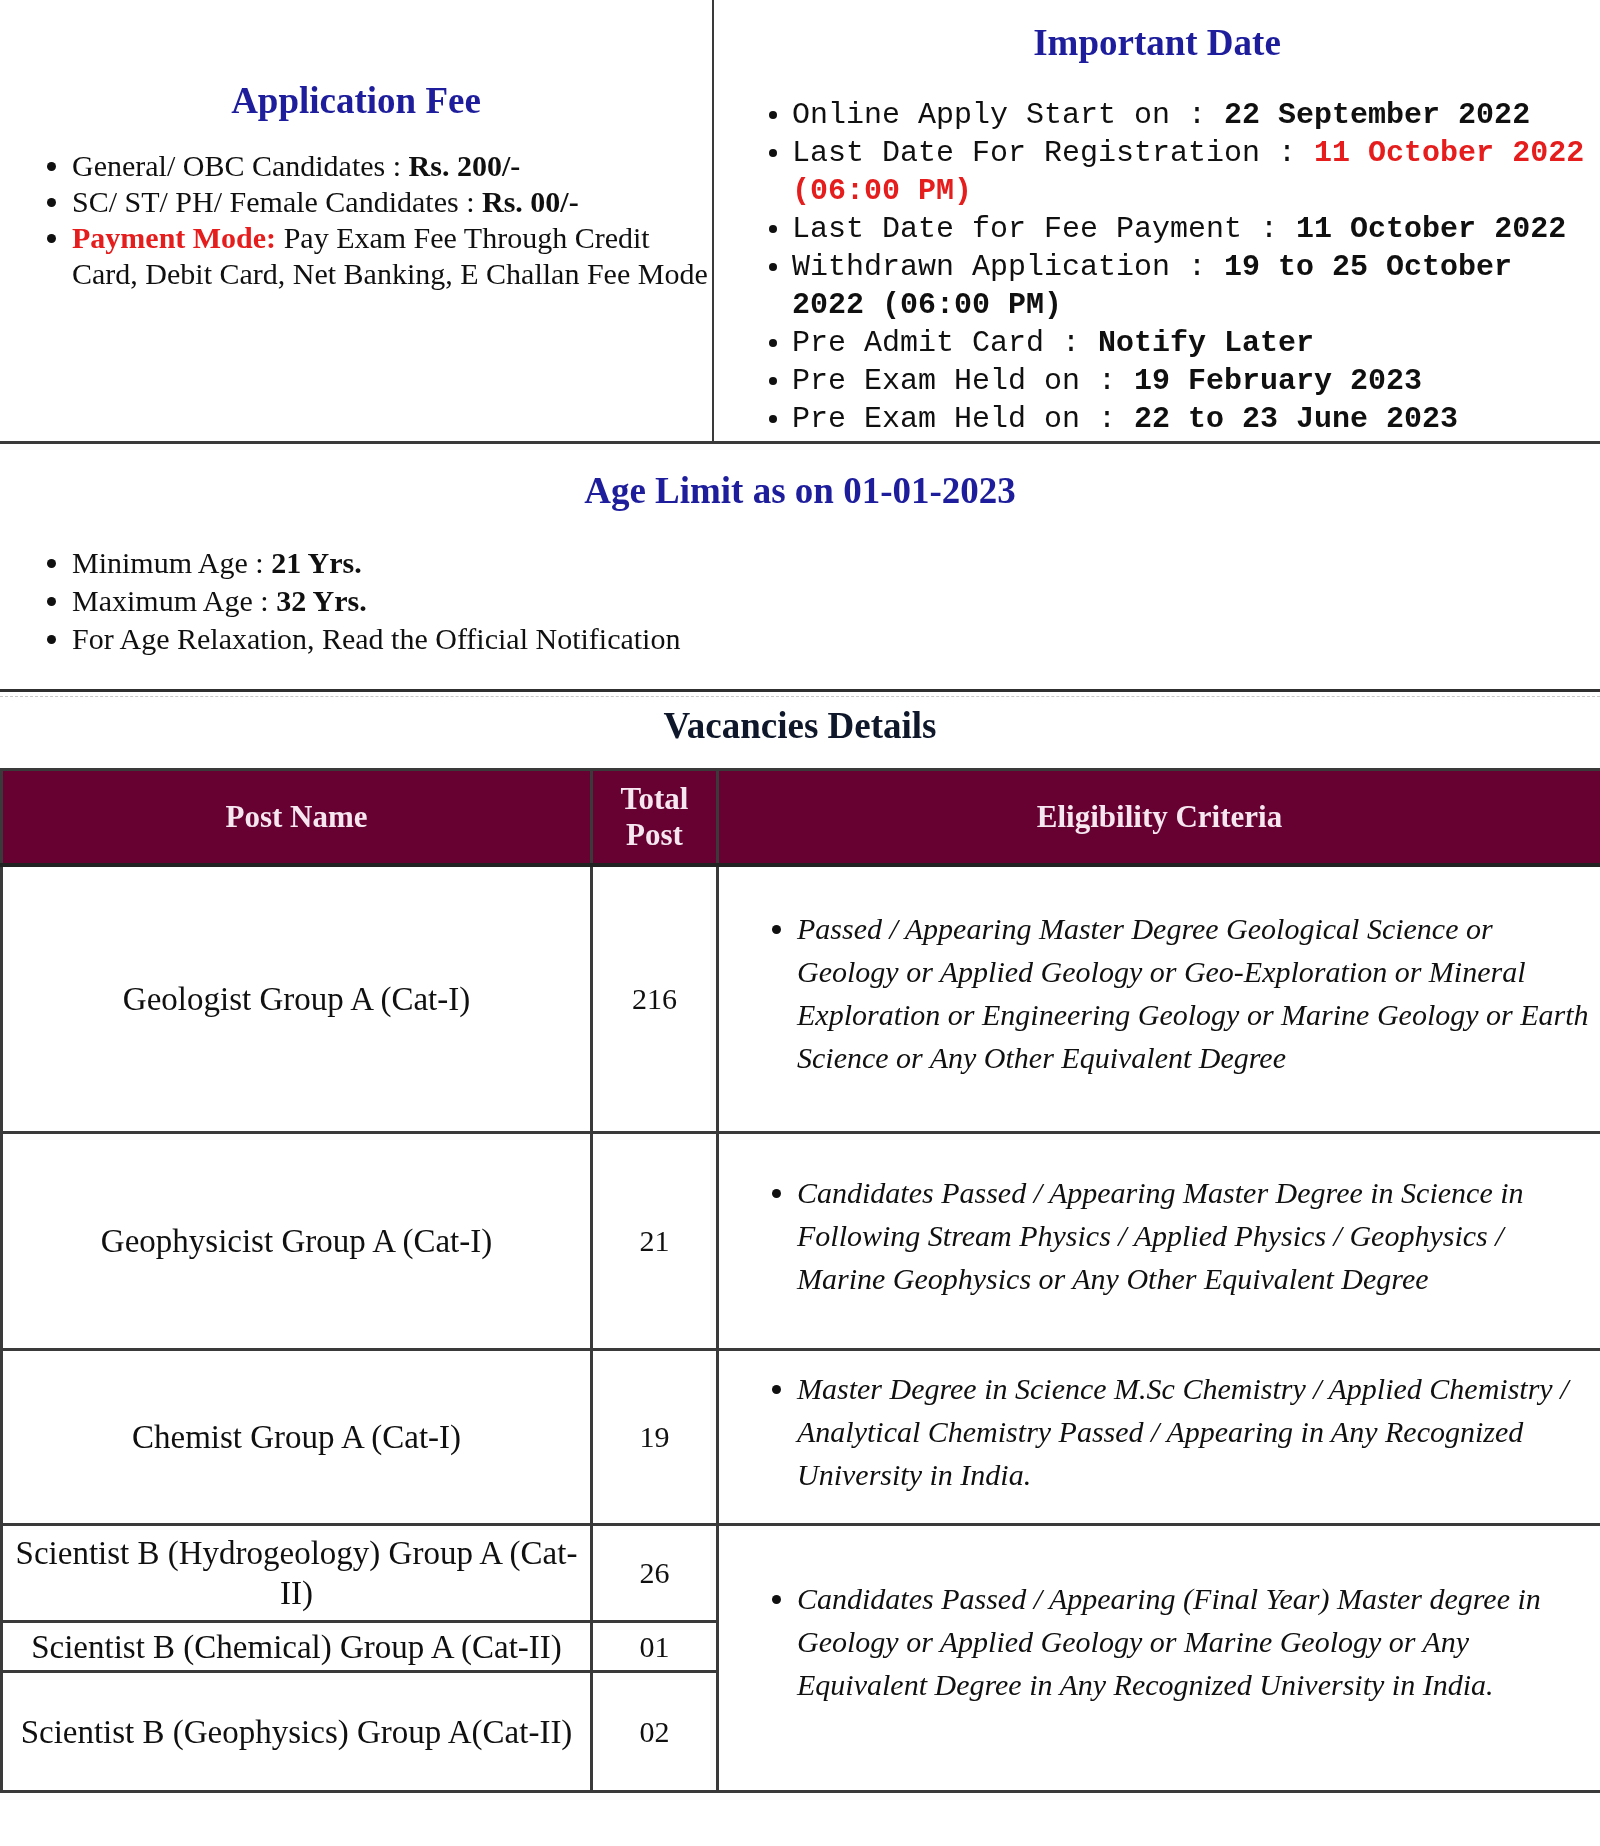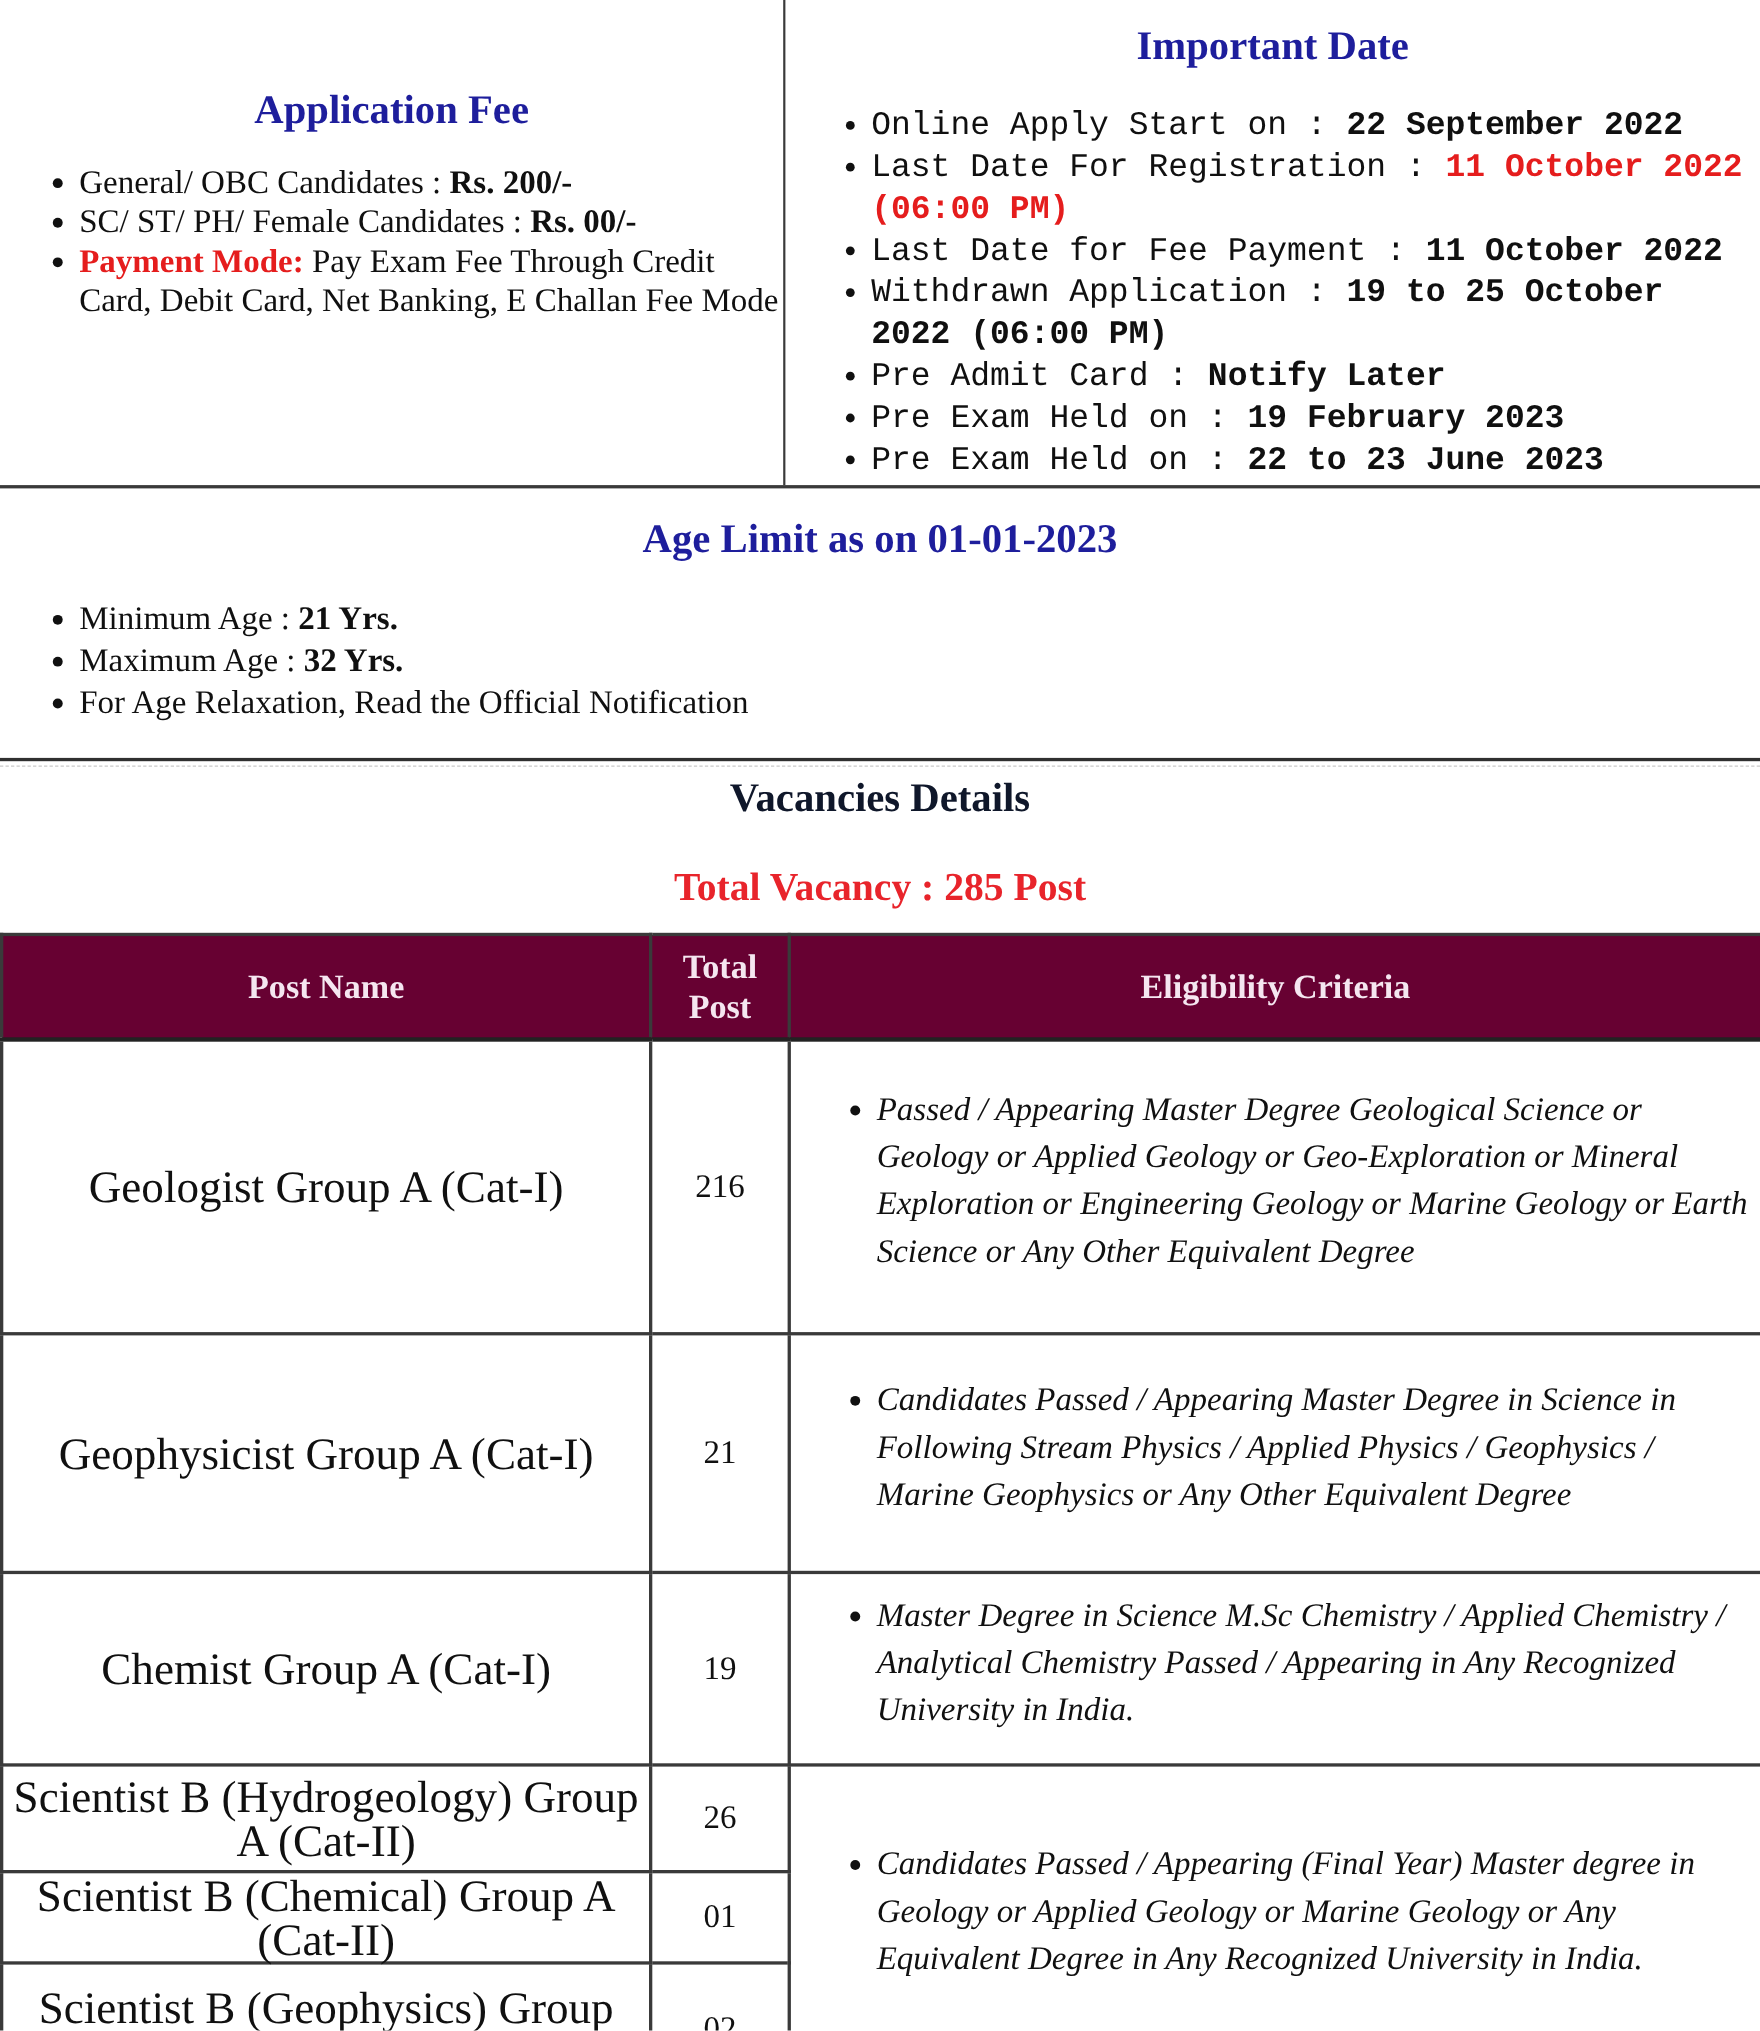--- a/index.html
+++ b/index.html
@@ -45,21 +45,21 @@
     width:1600px; margin-top:21px;
     border-collapse:collapse; table-layout:fixed;
   }
   table.vac-table th, table.vac-table td { border:3px solid #3a3a3a; box-sizing:border-box; }
   table.vac-table th {
     background:#670132; color:#f5e6f0;
     font-size:31px; font-weight:bold; line-height:36px;
     height:95px; text-align:center; vertical-align:middle;
     border-bottom:4px solid #222222; padding:0 4px;
   }
-  td.post-cell  { text-align:center; vertical-align:middle; font-size:41px; line-height:40px; padding:0 6px; }
+  td.post-cell  { text-align:center; vertical-align:middle; font-size:33px; line-height:40px; padding:0 6px; }
   td.total-cell { text-align:center; vertical-align:middle; font-size:30px; padding:0; }
   td.elig-cell  { vertical-align:middle; padding:0 8px 12px 0;font-style:italic; }
   td.elig-cell ul { margin:0; padding-left:78px; font-size:30px; line-height:43px; }
   td.elig-merged { padding-bottom:34px; }
 
   .h-r1 td { height:268px; }
   .h-r2 td { height:217px; }
   .h-r3 td { height:175px; }
   .h-r4 td { height:97px;  }
   .h-r5 td { height:50px;  }
@@ -97,21 +97,20 @@
     <h2 class="sec-title">Age Limit as on 01-01-2023</h2>
     <ul class="blist">
       <li><span>Minimum Age : </span><b class="val">21 Yrs.</b></li>
       <li><span>Maximum Age : </span><b class="val">32 Yrs.</b></li>
       <li><span>For Age Relaxation, Read the Official Notification</span></li>
     </ul>
   </div>
   <div class="dash-line"></div>
 
   <h2 class="vac-title">Vacancies Details</h2>
-  <div class="total-vacancy">Total Vacancy : 285 Post</div>
 
   <table class="vac-table">
     <colgroup>
         <col style="width:590px">
         <col style="width:126px">
         <col style="width:884px">
       </colgroup>
     <tbody>
         <tr>
       <th>Post Name</th>

